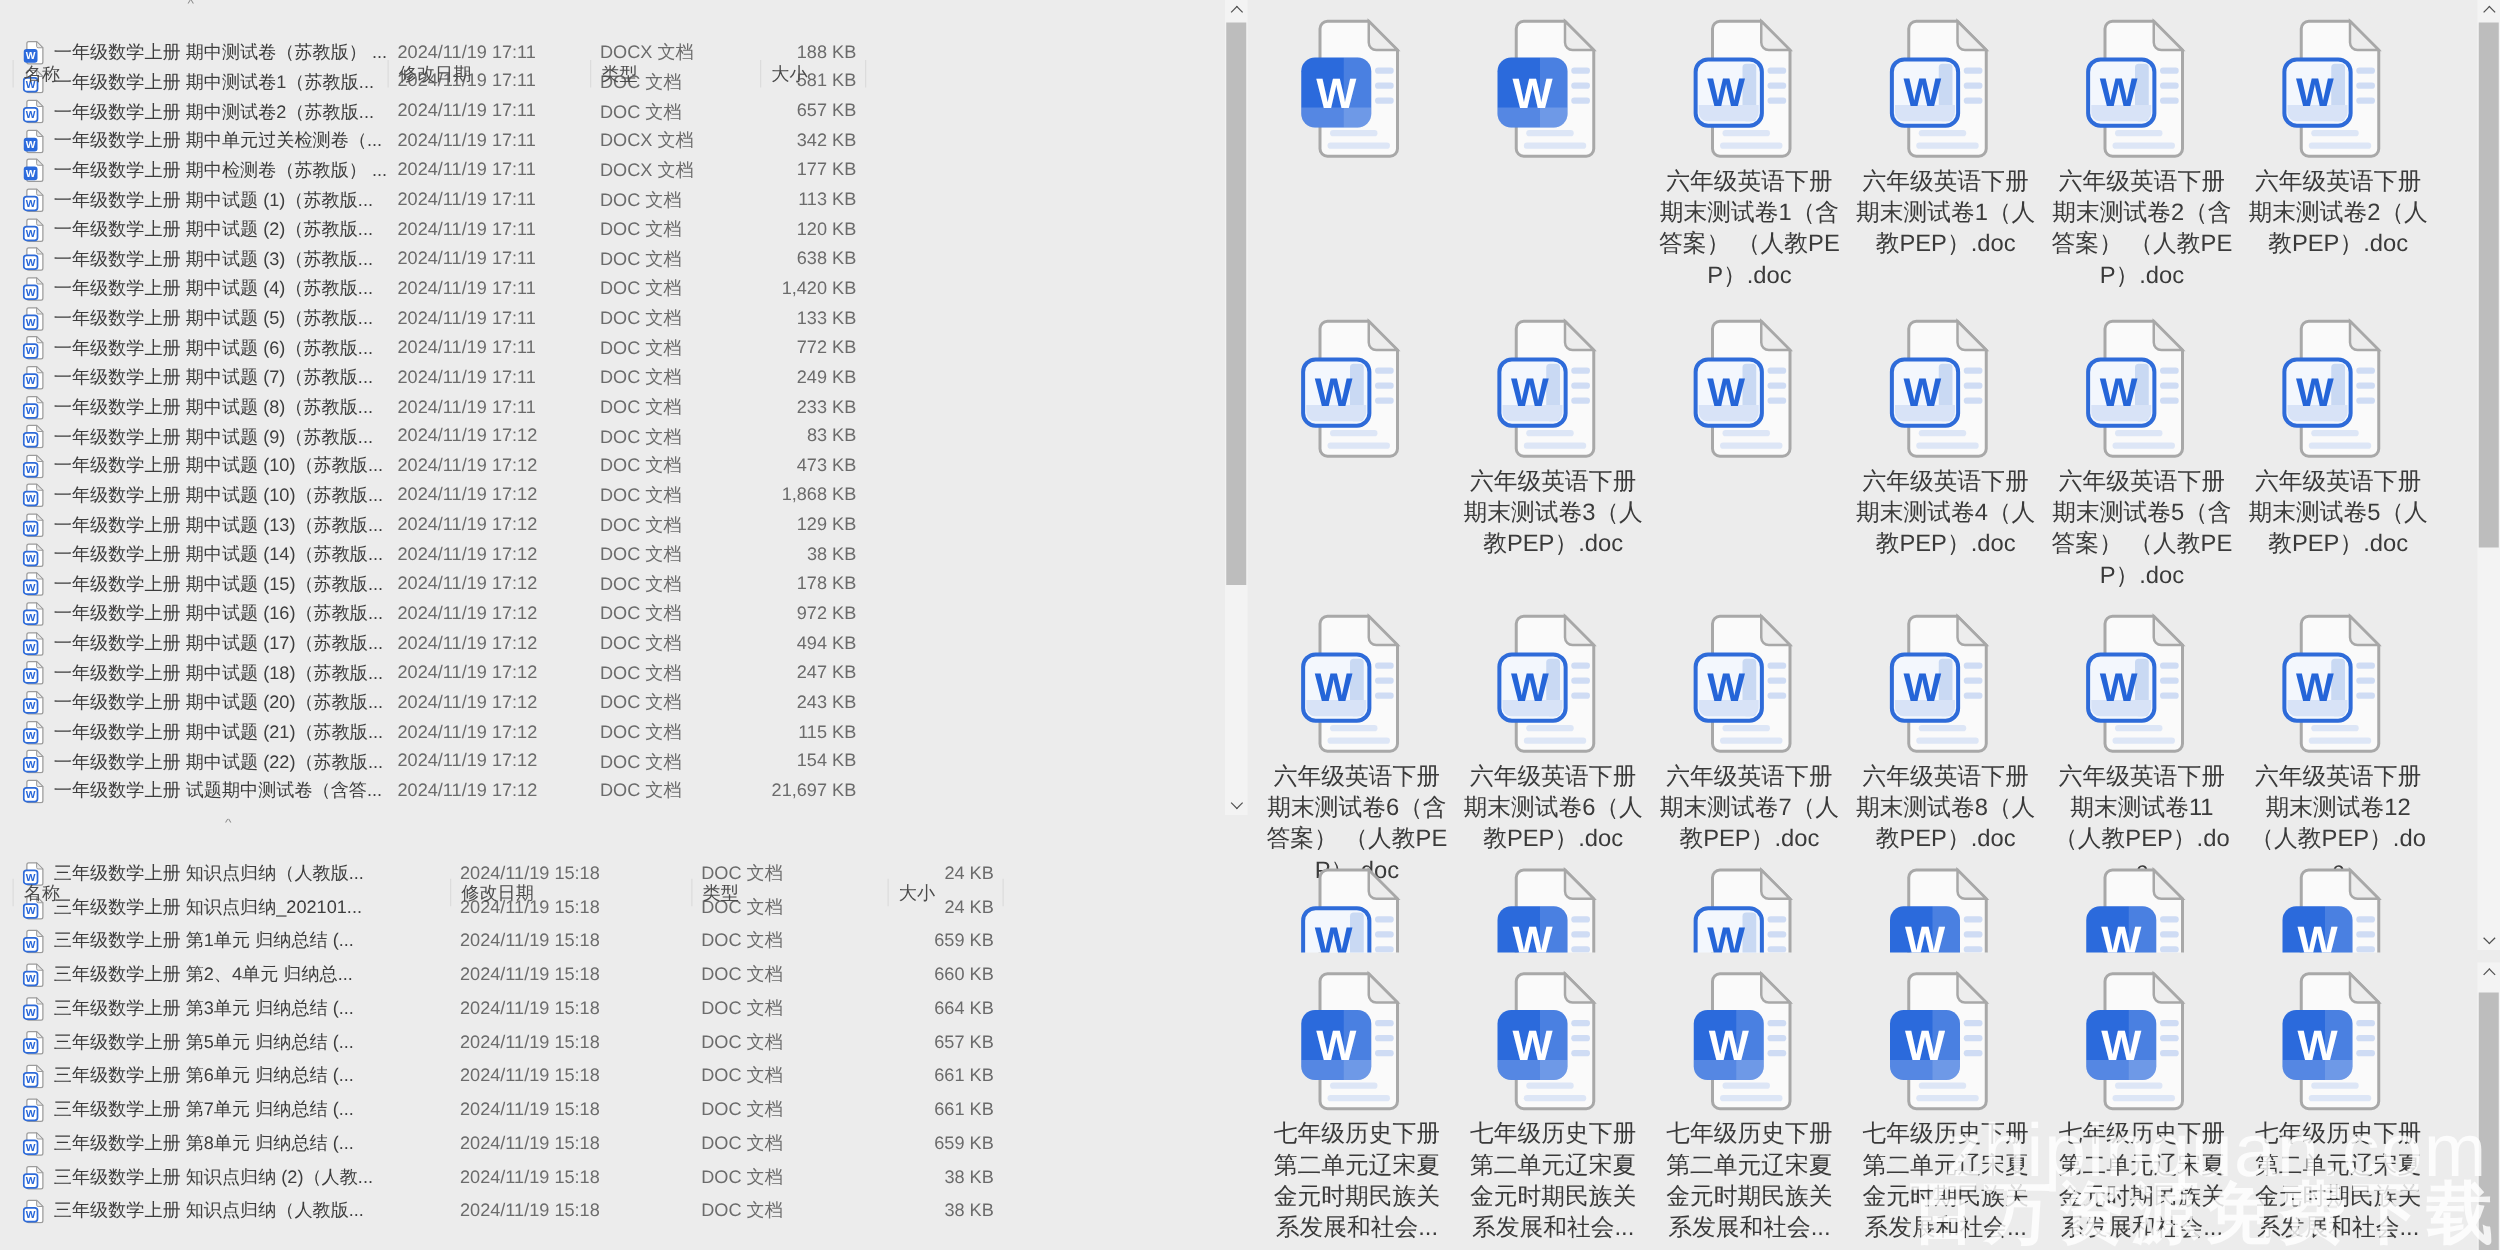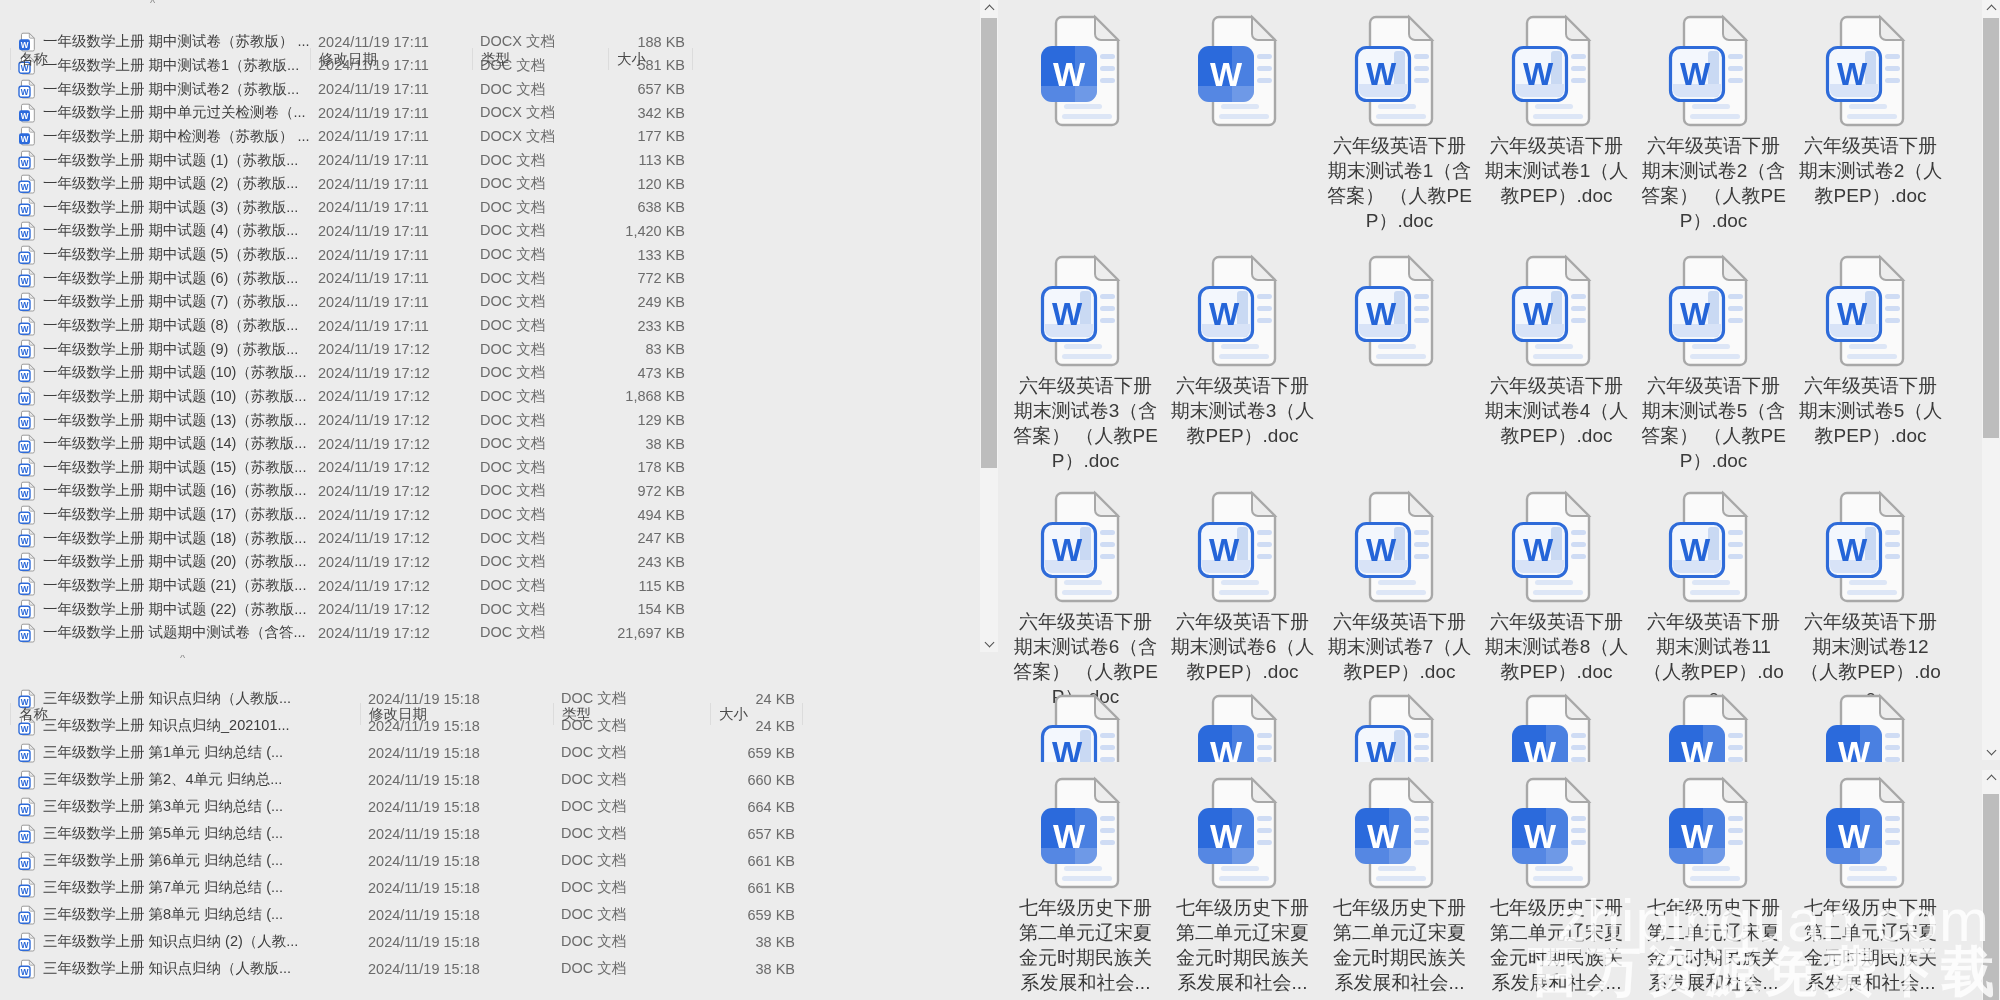--- a/index.html
+++ b/index.html
@@ -796,21 +796,20 @@
     <rect x="64" y="40" width="15" height="5" rx="2.5" fill="#cfdcf4"></rect>
     <rect x="64" y="52" width="15" height="5" rx="2.5" fill="#cfdcf4"></rect>
     <rect x="64" y="64" width="15" height="5" rx="2.5" fill="#cfdcf4"></rect>
     <rect x="28" y="90" width="38" height="5" rx="2.5" fill="#dde6f6"></rect>
     <rect x="26" y="100" width="50" height="5" rx="2.5" fill="#dde6f6"></rect>
     <rect x="6.5" y="33.5" width="53" height="53" rx="10" fill="#f3f7fd" stroke="#2e6bd9" stroke-width="3.2"></rect>
          <rect x="44" y="37" width="11" height="46" rx="3" fill="#c9d9f3"></rect>
          <path d="M9 70h48v6a7 7 0 0 1-7 7H16a7 7 0 0 1-7-7z" fill="#d8e3f7"></path>
          <text x="31" y="71" font-size="32" font-weight="bold" text-anchor="middle" fill="#2565d8" font-family="Liberation Sans,DejaVu Sans,sans-serif">W</text>
   </svg>
-        <div class="glabel">六年级英语下册期末测试卷3（含答案） （人教PEP）.doc</div>
       </div>
       <div class="gcell">
         <svg width="100" height="116" viewBox="0 0 100 116">
     <path d="M26 3h33l23 23v79a6 6 0 0 1-6 6H26a6 6 0 0 1-6-6V9a6 6 0 0 1 6-6z" fill="#fafafa" stroke="#a8a8a8" stroke-width="2.4"></path>
     <path d="M59 3l23 23H65a6 6 0 0 1-6-6z" fill="#ededed" stroke="#a8a8a8" stroke-width="2"></path>
     <rect x="64" y="40" width="15" height="5" rx="2.5" fill="#cfdcf4"></rect>
     <rect x="64" y="52" width="15" height="5" rx="2.5" fill="#cfdcf4"></rect>
     <rect x="64" y="64" width="15" height="5" rx="2.5" fill="#cfdcf4"></rect>
     <rect x="28" y="90" width="38" height="5" rx="2.5" fill="#dde6f6"></rect>
     <rect x="26" y="100" width="50" height="5" rx="2.5" fill="#dde6f6"></rect>

